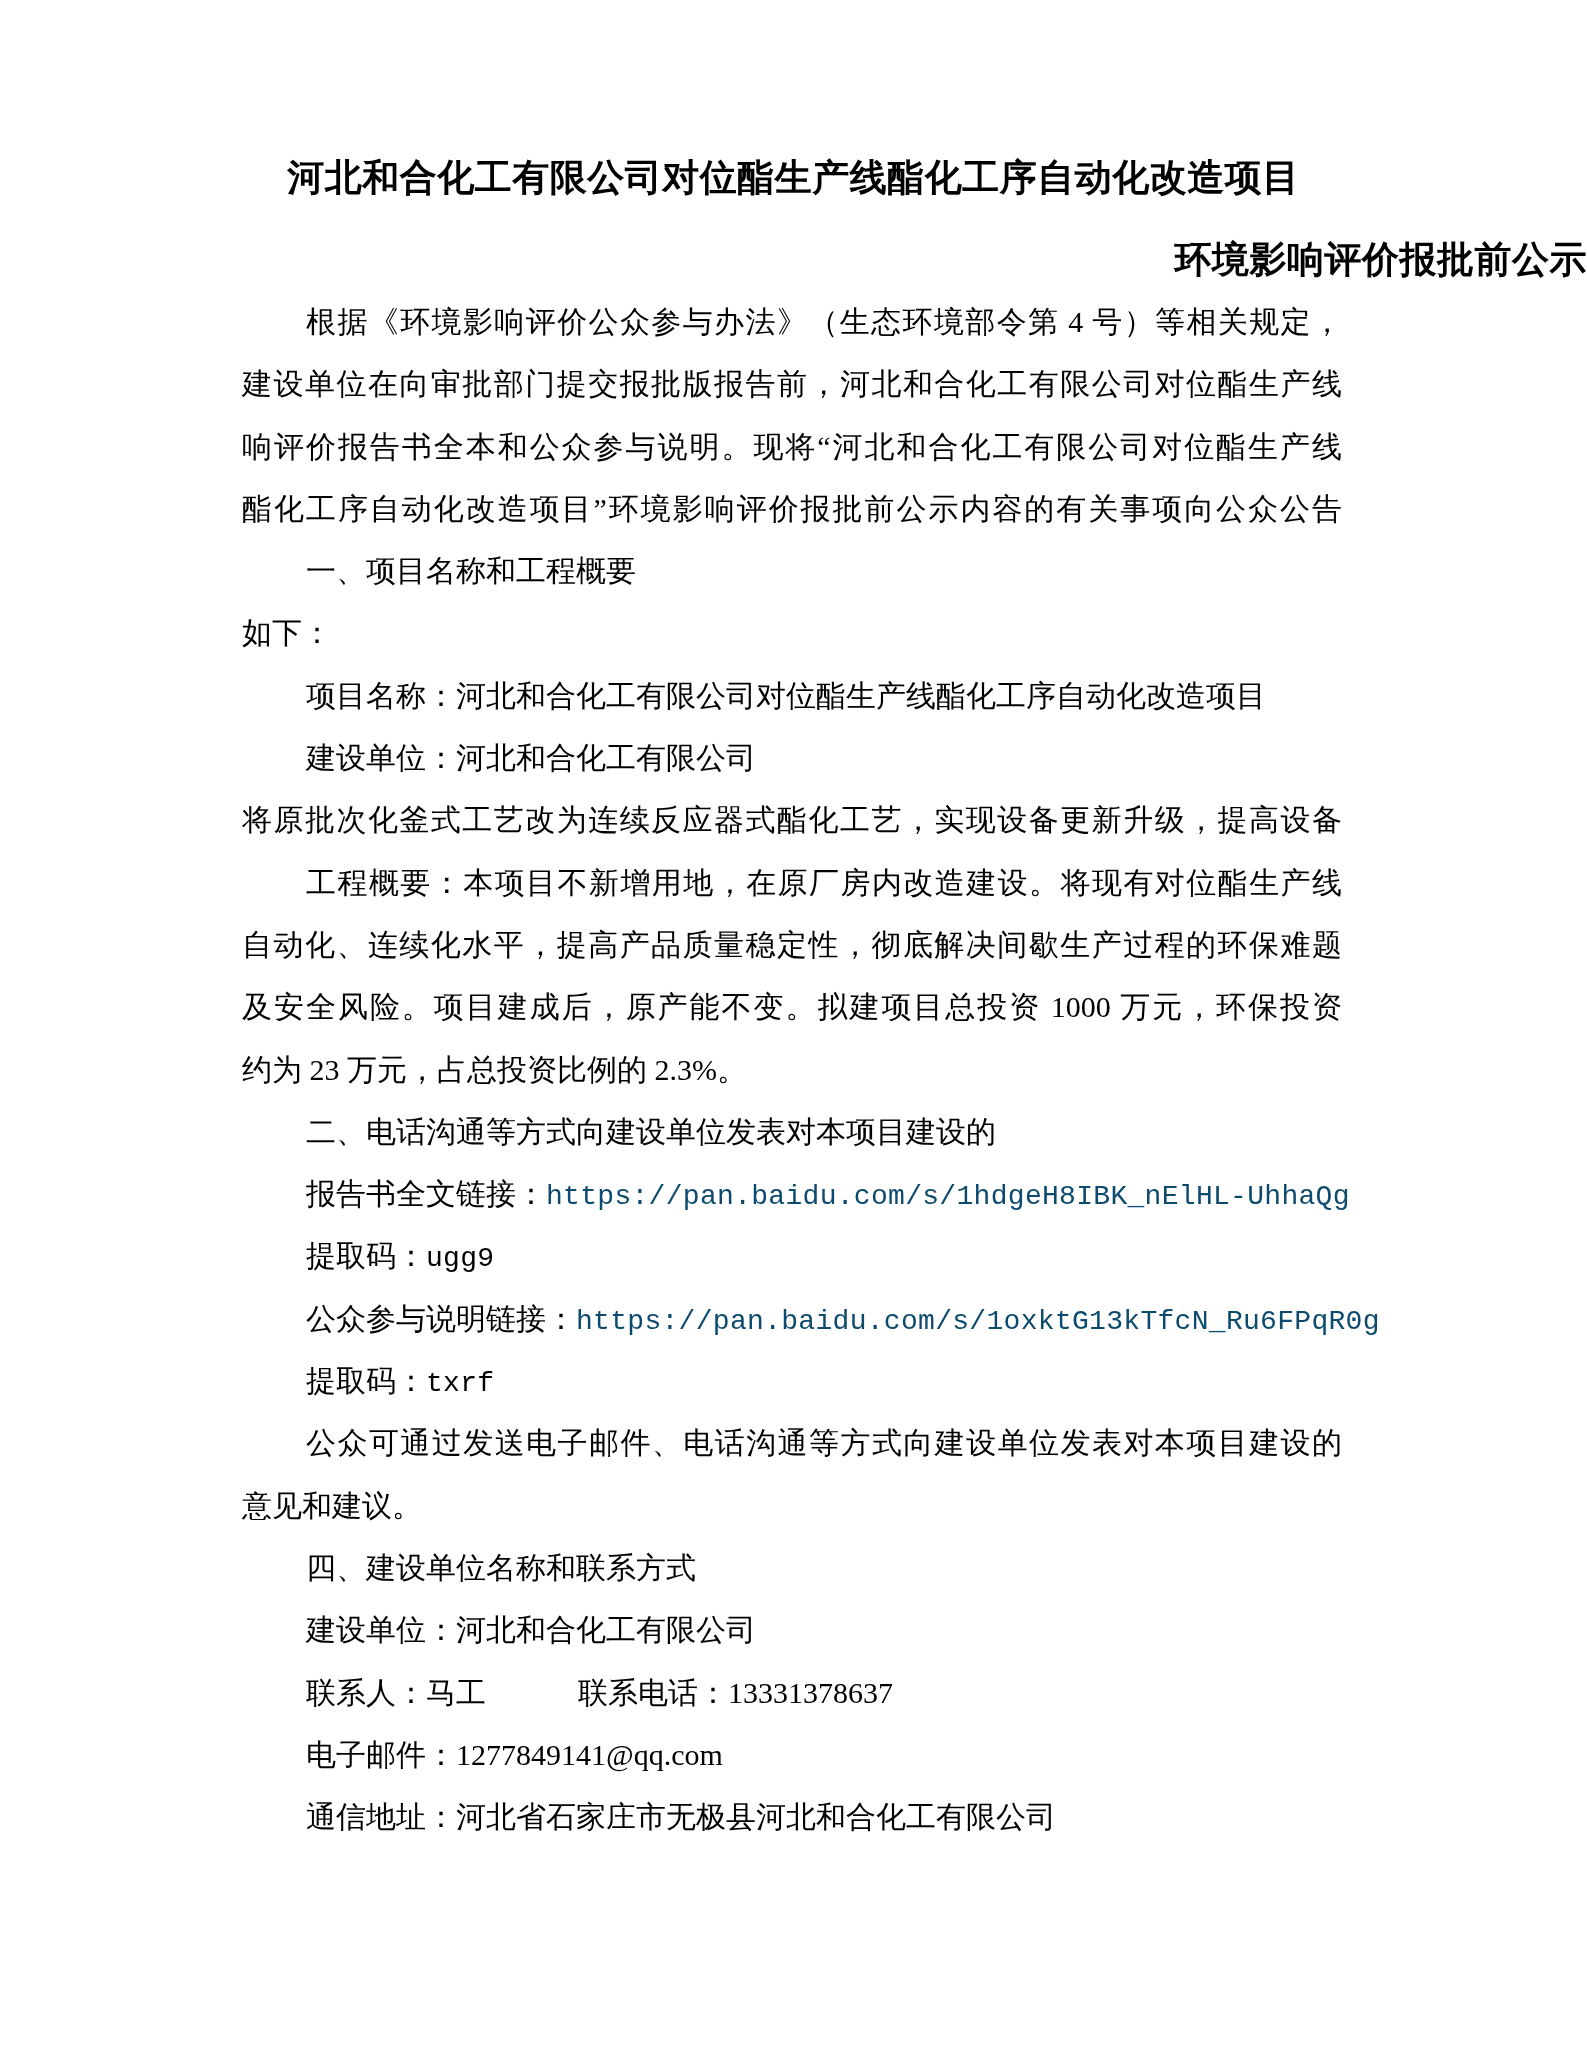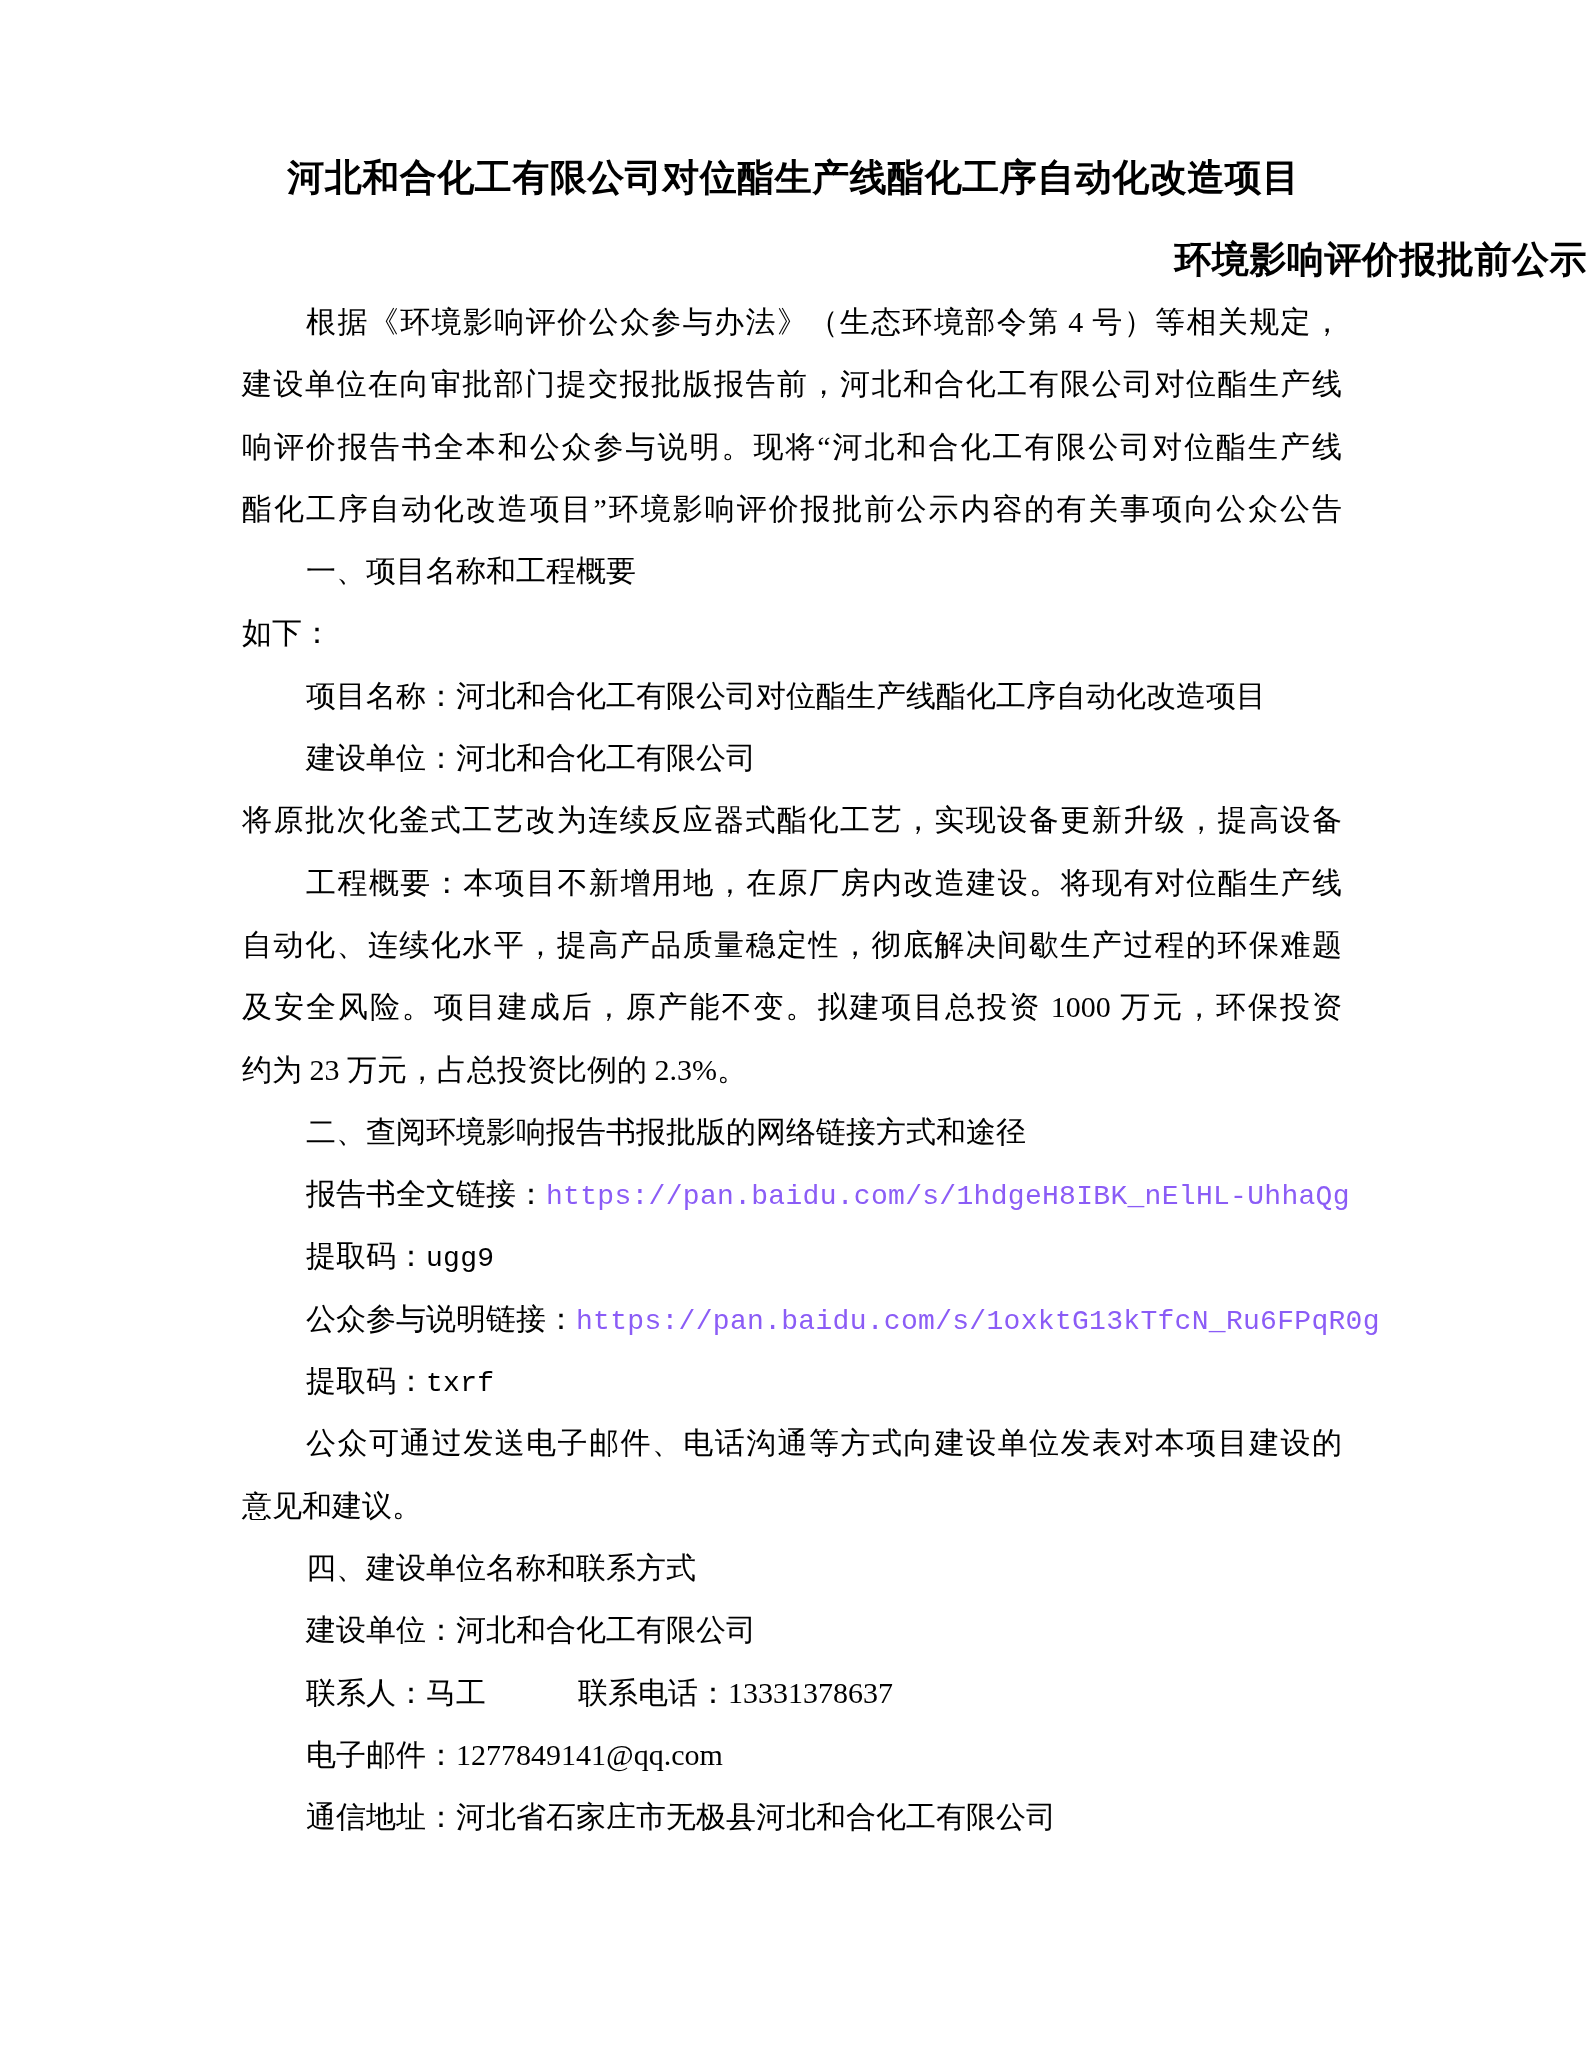--- a/index.html
+++ b/index.html
@@ -40,21 +40,21 @@
   .line {
     height: 62.3px;
     white-space: nowrap;
     text-align: justify;
     text-align-last: justify;
   }
   .line.last { text-align-last: left; }
   .indent { padding-left: 64px; }
   .mono { font-family: "Liberation Mono", "DejaVu Sans Mono", monospace; font-size: 28px; letter-spacing: 0.3px; }
   .gap { display: inline-block; width: 92px; }
-  a.link { color: #8b5cf6; text-decoration: none; font-family: Liberation Mono, monospace; }
+  a.link { color: #0c4a6e; text-decoration: none; font-family: Liberation Mono, monospace; }
 </style>
 </head>
 <body>
 
 <div class="page">
 
   <div class="title l1">河北和合化工有限公司对位酯生产线酯化工序自动化改造项目</div>
   <div class="title l2">环境影响评价报批前公示</div>
 
   <div class="body">
@@ -71,21 +71,21 @@
     </div>
     <div class="line last indent">
       <span>建设单位：</span><span>河北和合化工有限公司</span>
     </div>
     <div class="line">将原批次化釜式工艺改为连续反应器式酯化工艺，实现设备更新升级，提高设备</div>
     <div class="line indent">工程概要：本项目不新增用地，在原厂房内改造建设。将现有对位酯生产线</div>
     <div class="line">自动化、连续化水平，提高产品质量稳定性，彻底解决间歇生产过程的环保难题</div>
     <div class="line">及安全风险。项目建成后，原产能不变。拟建项目总投资 1000 万元，环保投资</div>
     <div class="line last">约为 23 万元，占总投资比例的 2.3%。</div>
 
-    <div class="line last indent">二、查阅环境影响报告书报批版的网络链接方式和途径</div>
+    <div class="line last indent">二、电话沟通等方式向建设单位发表对本项目建设的</div>
     <div class="line last indent">
       <span>报告书全文链接：</span><a class="link mono">https://pan.baidu.com/s/1hdgeH8IBK_nElHL-UhhaQg</a>
     </div>
     <div class="line last indent">
       <span>提取码：</span><span class="mono">ugg9</span>
     </div>
     <div class="line last indent">
       <span>公众参与说明链接：</span><a class="link mono">https://pan.baidu.com/s/1oxktG13kTfcN_Ru6FPqR0g</a>
     </div>
     <div class="line last indent">

